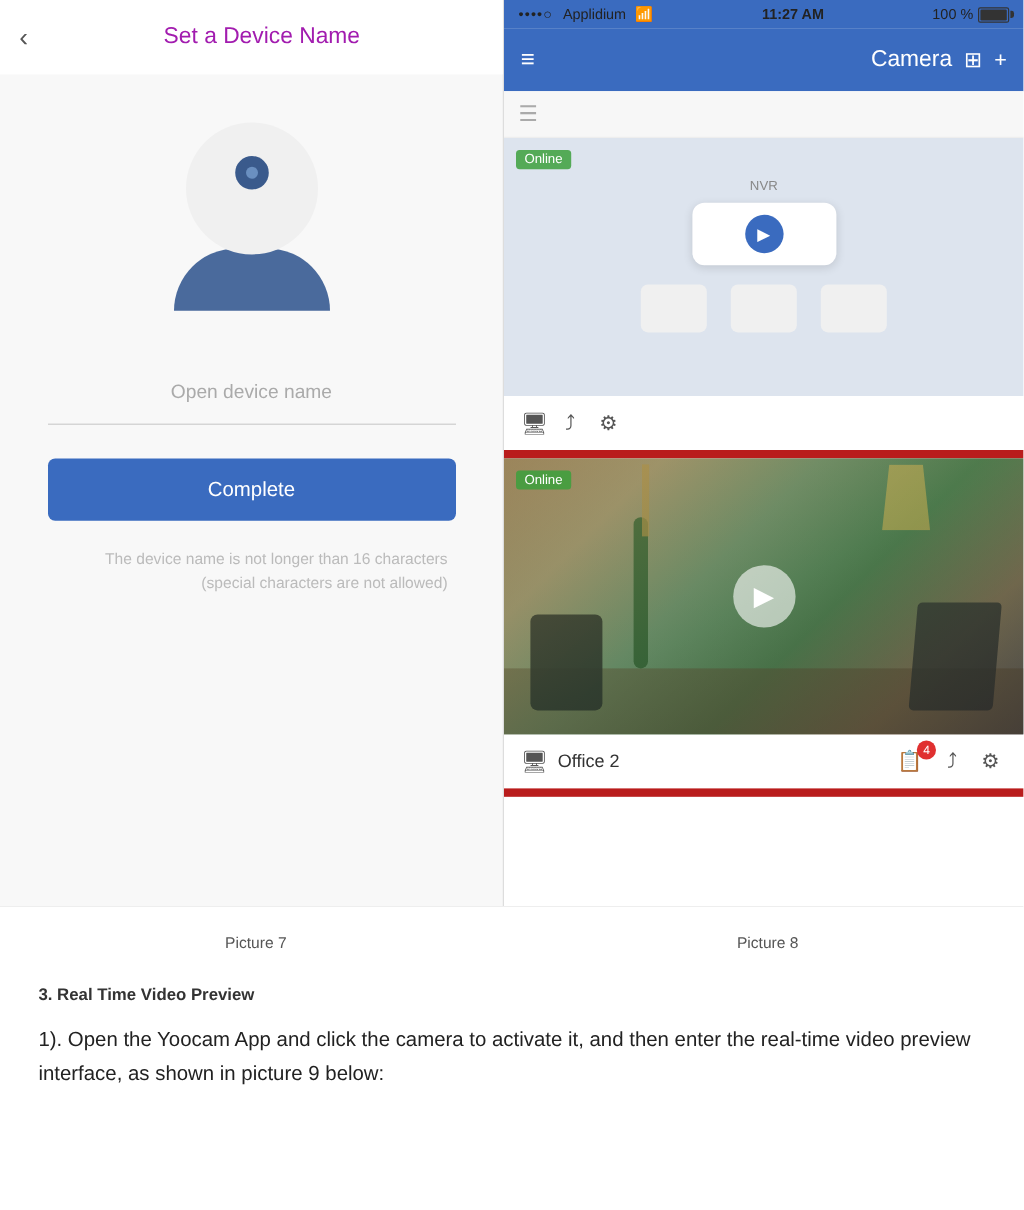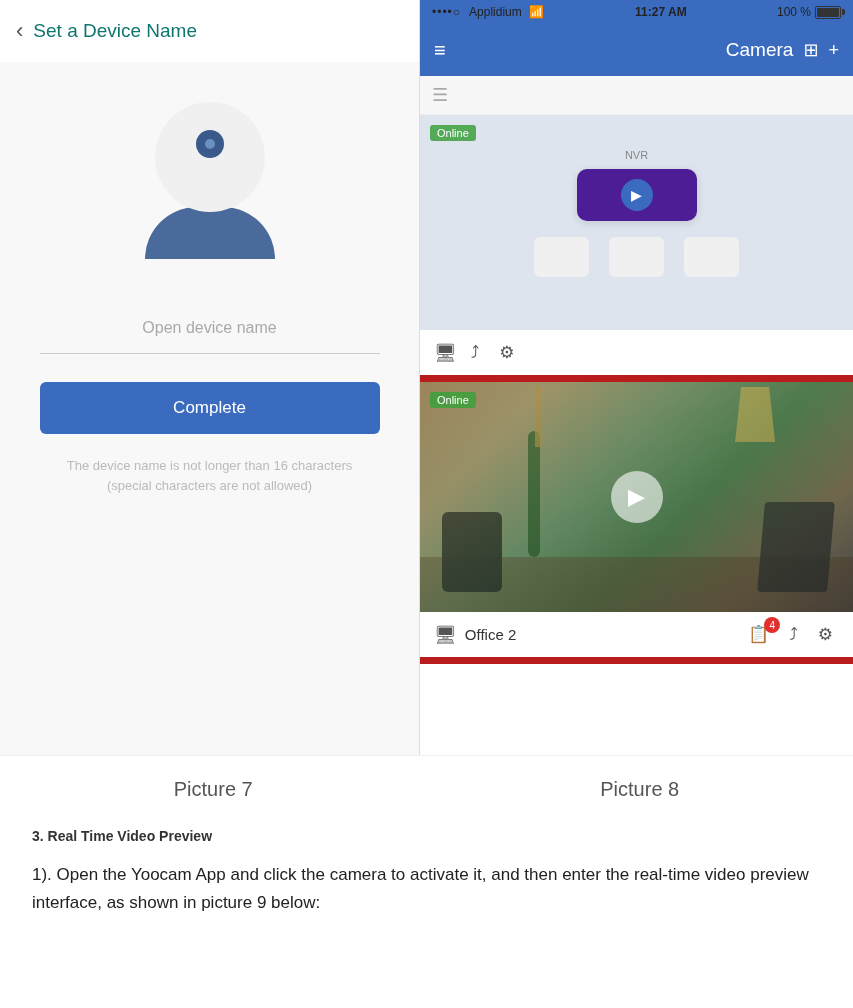--- a/index.html
+++ b/index.html
@@ -42,24 +42,24 @@
 
     .back-arrow {
       font-size: 22px;
       color: #555;
       cursor: pointer;
       margin-right: 10px;
     }
 
     .nav-title {
       flex: 1;
-      text-align: left;
+      text-align: center;
       font-size: 19px;
       font-weight: 400;
-      color: #0f766e;
+      color: #a21caf;
     }
 
     .camera-illustration {
       margin-top: 40px;
       margin-bottom: 30px;
       display: flex;
       flex-direction: column;
       align-items: center;
     }
 
@@ -129,21 +129,21 @@
       font-size: 17px;
       cursor: pointer;
       display: flex;
       align-items: center;
       justify-content: center;
     }
 
     .hint-text {
       color: #bbb;
       font-size: 13px;
-      text-align: center;
+      text-align: right;
       margin-top: 22px;
       padding: 0 46px;
       line-height: 1.5;
     }
 
     
     .phone-right {
       width: 433px;
       min-height: 755px;
       background: #fff;
@@ -294,21 +294,21 @@
 
     .camera-preview-nvr {
       display: flex;
       flex-direction: column;
       align-items: center;
     }
 
     .nvr-device {
       width: 120px;
       height: 52px;
-      background: #4c1d95;
+      background: #ffffff;
       border-radius: 10px;
       display: flex;
       align-items: center;
       justify-content: center;
       box-shadow: 0 2px 8px rgba(0,0,0,0.12);
       position: relative;
     }
 
     .nvr-label {
       position: absolute;
@@ -433,21 +433,21 @@
     
     .captions-row {
       display: flex;
       justify-content: space-around;
       padding: 22px 0 10px;
       background: #fff;
     }
 
     .caption {
       text-align: center;
-      font-size: 20px;
+      font-size: 13px;
       color: #555;
     }
 
     
     .body-text {
       padding: 16px 32px;
     }
 
     .body-heading {
       font-size: 14px;

